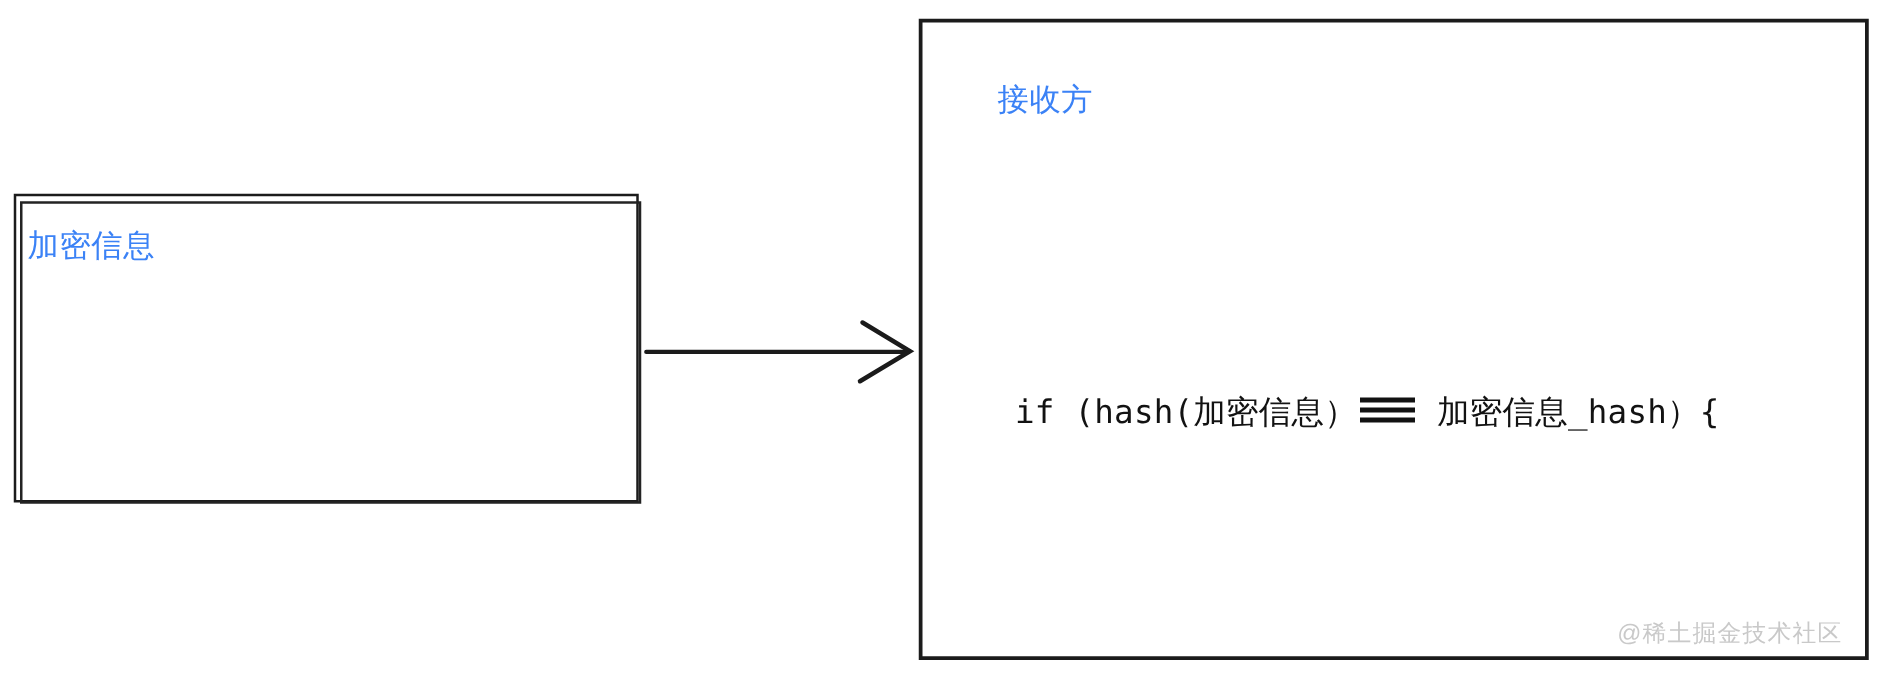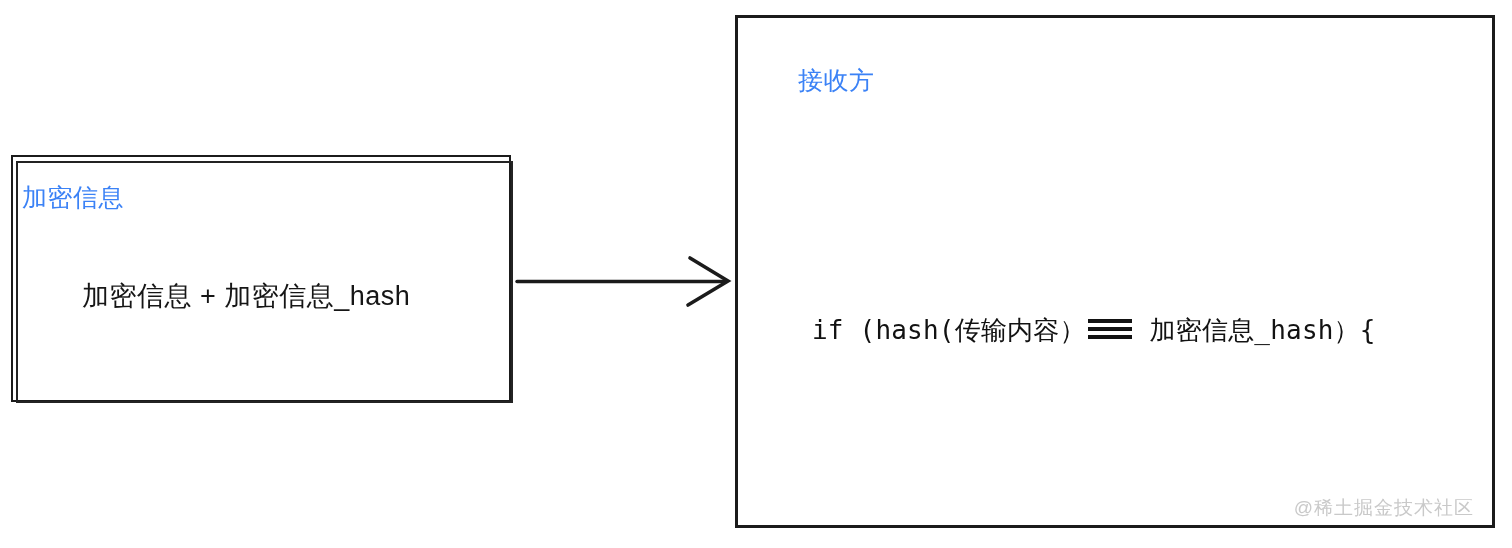--- a/index.html
+++ b/index.html
@@ -151,38 +151,37 @@
 </style>
 </head>
 <body>
 
 <div id="canvas">
 
   <div id="transmission-box" class="sketch-box"></div>
 
   <div id="transmission-label" class="box-label">加密信息</div>
 
-  <div id="transmission-content">加密信息 + 加密信息_hash</div>
 
   <svg id="flow-arrow" viewBox="0 0 226 66">
 
     <path d="M5,33.5 L214,33.5" stroke="#1b1b1b" stroke-width="3.4" fill="none" stroke-linecap="round"></path>
 
     <path d="M178,10 L216,33 L176,57" stroke="#1b1b1b" stroke-width="3.6" fill="none" stroke-linejoin="miter" stroke-linecap="round"></path>
   </svg>
 
   <div id="receiver-box">
     <div id="watermark">@稀土掘金技术社区</div>
   </div>
 
   <div id="receiver-label" class="box-label">接收方</div>
 
   <div id="code-block">
 
-    <span class="code-line"><span>if (hash(传输内容）</span><span class="eq-ligature"><i></i><i></i><i></i></span><span> 加密信息_hash）{</span></span>
+    <span class="code-line"><span>if (hash(加密信息）</span><span class="eq-ligature"><i></i><i></i><i></i></span><span> 加密信息_hash）{</span></span>
 
 
     
 
     
 
     
 
   </div>
 

